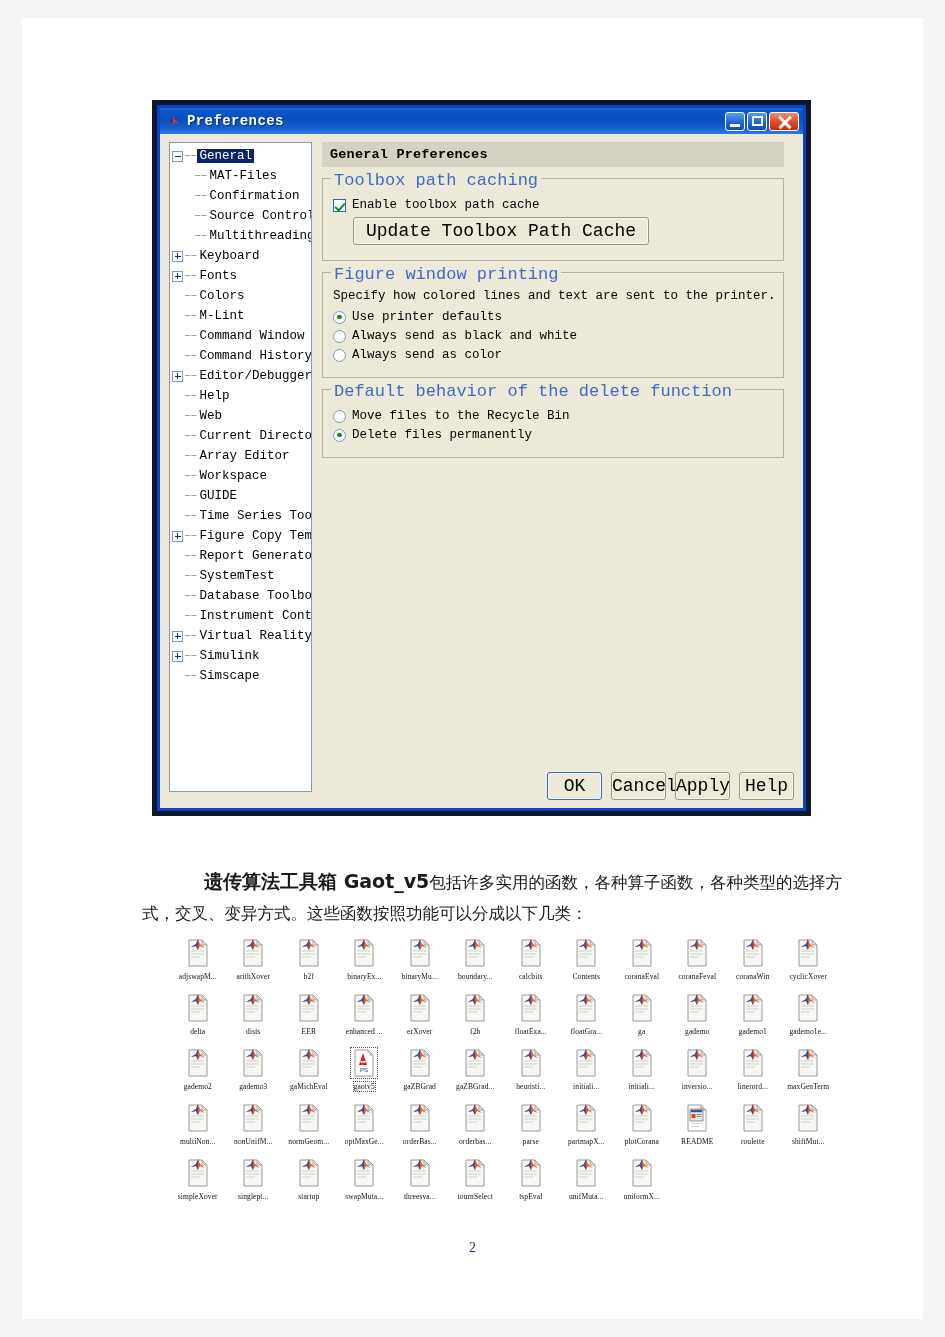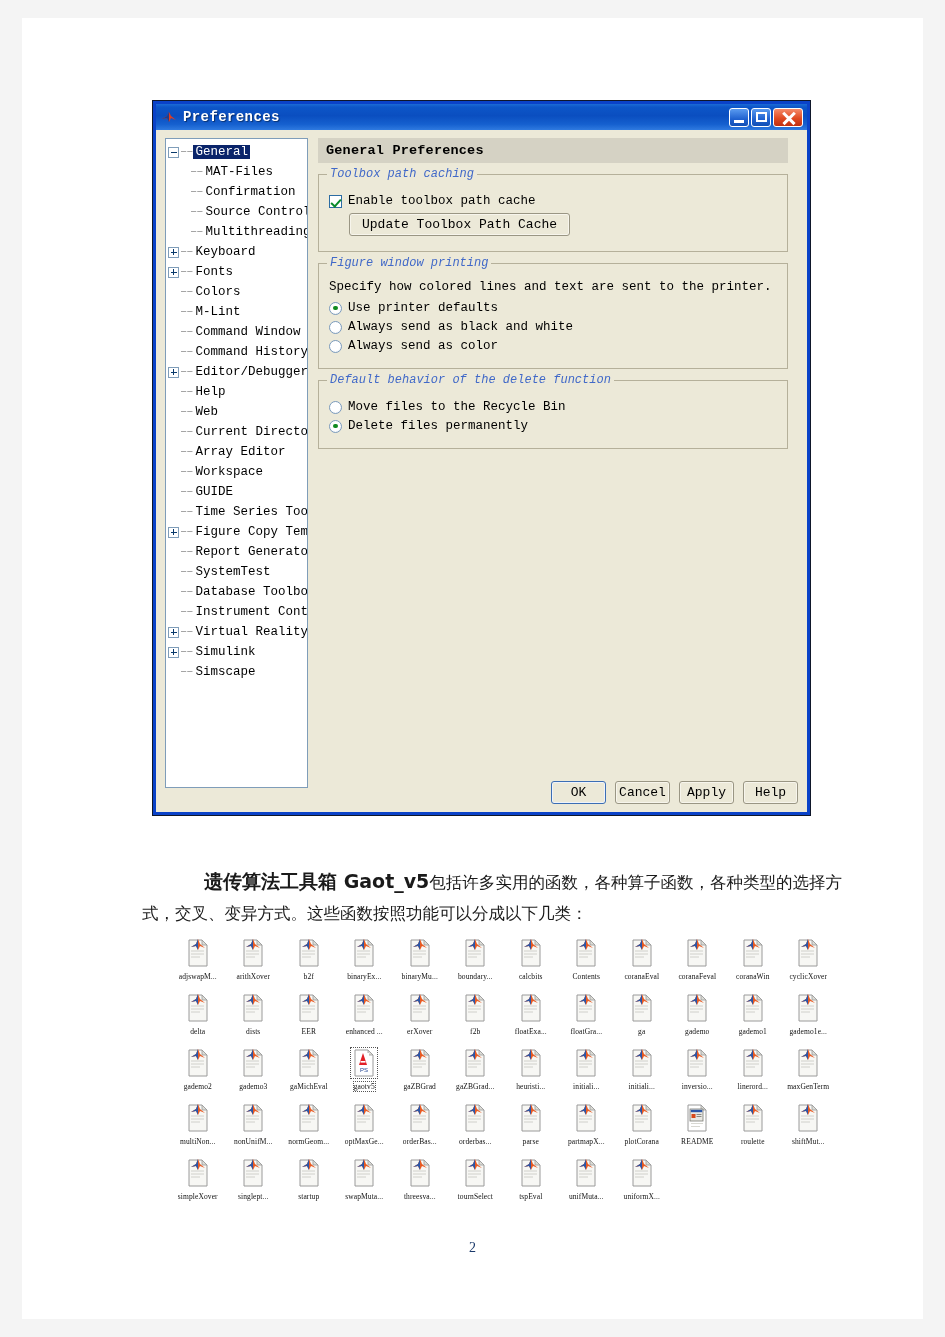--- a/index.html
+++ b/index.html
@@ -24,21 +24,21 @@
   }
 
   
   .dialog {
     position: absolute;
     left: 130px;
     top: 82px;
     width: 659px;
     height: 716px;
     background: #0a42c8;
-    border: 1px solid #0f172a;
+    border: 5px solid #0f172a;
     box-sizing: border-box;
     padding: 3px;
   }
   .titlebar {
     height: 26px;
     background: linear-gradient(to bottom,
        #1b6bd6 0%, #0d56c8 12%, #0a4ec0 45%, #1560cf 78%, #2f7ae0 100%);
     display: flex;
     align-items: center;
     padding: 0 2px 0 5px;
@@ -180,22 +180,21 @@
     padding: 14px 10px 10px 10px;
   }
   .group > .legend {
     position: absolute;
     top: -8px;
     left: 8px;
     background: #ece9d8;
     padding: 0 3px;
     color: #4169c8;
     font-family: "Liberation Mono", monospace;
-    font-size: 12px;
-    font-style: italic;
+    font-size: 17px;
   }
   .row {
     display: flex;
     align-items: center;
     font-family: "Liberation Mono", monospace;
     font-size: 12.5px;
     color: #000;
     margin: 5px 0;
     white-space: nowrap;
   }
@@ -232,21 +231,21 @@
   .rb.on::after {
     content:"";
     position: absolute;
     left: 3.3px; top: 3.3px;
     width: 4.4px; height: 4.4px;
     border-radius: 50%;
     background: #0f8a1f;
   }
   .btn {
     font-family: "Liberation Mono", monospace;
-    font-size: 13px;
+    font-size: 18px;
     background: #ece9d8;
     border: 1px solid #9a9684;
     border-radius: 3px;
     padding: 3px 12px;
     color: #000;
     box-shadow: inset 0 0 0 1px #f7f5ec;
   }
   .indent-1 { margin-left: 20px; }
 
   .footer-btns {

